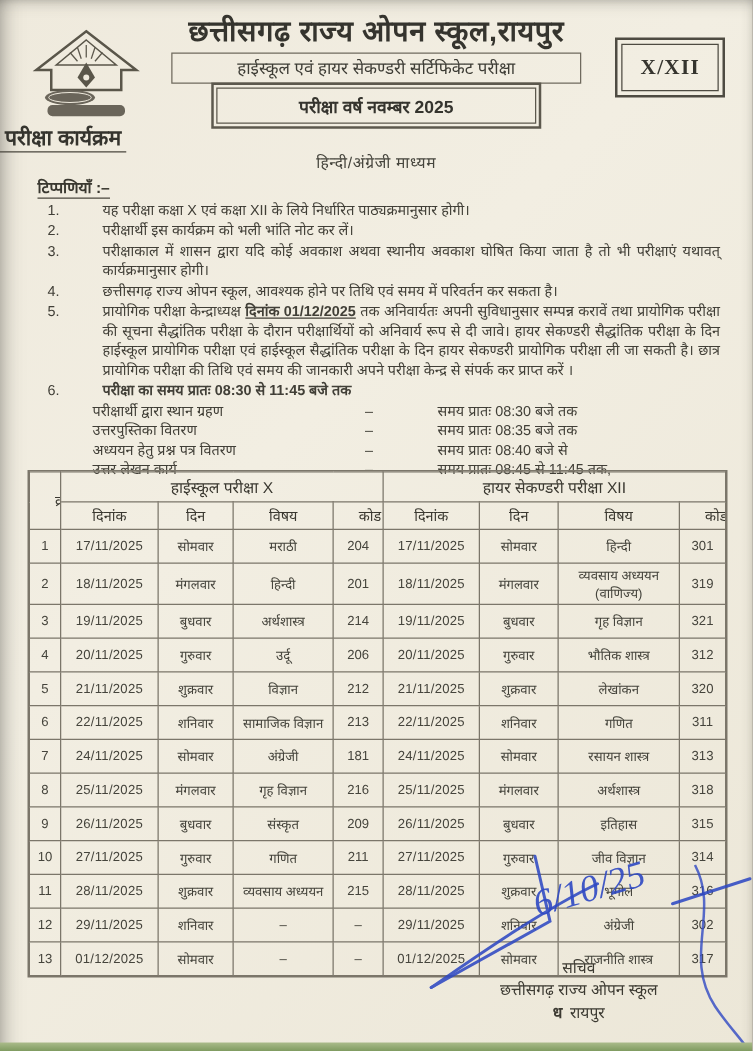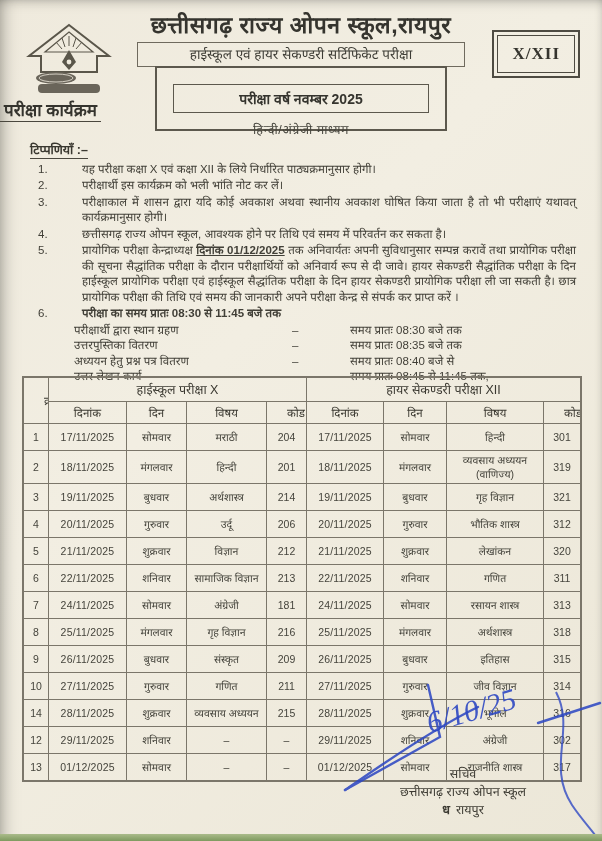--- a/index.html
+++ b/index.html
@@ -27,21 +27,21 @@
     text-align:center;font-size:23px;font-weight:bold;letter-spacing:.5px;
     color:#35342e;
   }
   .subtitle-box{
     width:326px;margin:2px auto 0 auto;
     border:1px solid #6f6a5e;
     text-align:center;font-size:13.5px;padding:2px 0 3px 0;color:#3d3c35;
   }
   .year-box-outer{
     width:256px;margin:-1px auto 0 auto;
-    border:2px solid #5c584d;padding:16px;background:transparent;
+    border:2px solid #5c584d;padding:2px;background:transparent;
   }
   .year-box-inner{
     border:1px solid #5c584d;text-align:center;
     font-size:14px;font-weight:bold;padding:4px 0;color:#35342e;
   }
   .class-badge-outer{
     position:absolute;top:30px;right:22px;
     border:2px solid #4e4b42;padding:3px;background:transparent;
   }
   .class-badge-inner{
@@ -330,21 +330,21 @@
           <td class="cell-date">27/11/2025</td>
           <td>गुरुवार</td>
           <td>गणित</td>
           <td>211</td>
           <td class="cell-date">27/11/2025</td>
           <td>गुरुवार</td>
           <td>जीव विज्ञान</td>
           <td>314</td>
         </tr>
         <tr>
-          <td>14</td>
+          <td>11</td>
           <td class="cell-date">28/11/2025</td>
           <td>शुक्रवार</td>
           <td>व्यवसाय अध्ययन</td>
           <td>215</td>
           <td class="cell-date">28/11/2025</td>
           <td>शुक्रवार</td>
           <td>भूगोल</td>
           <td>316</td>
         </tr>
         <tr>

